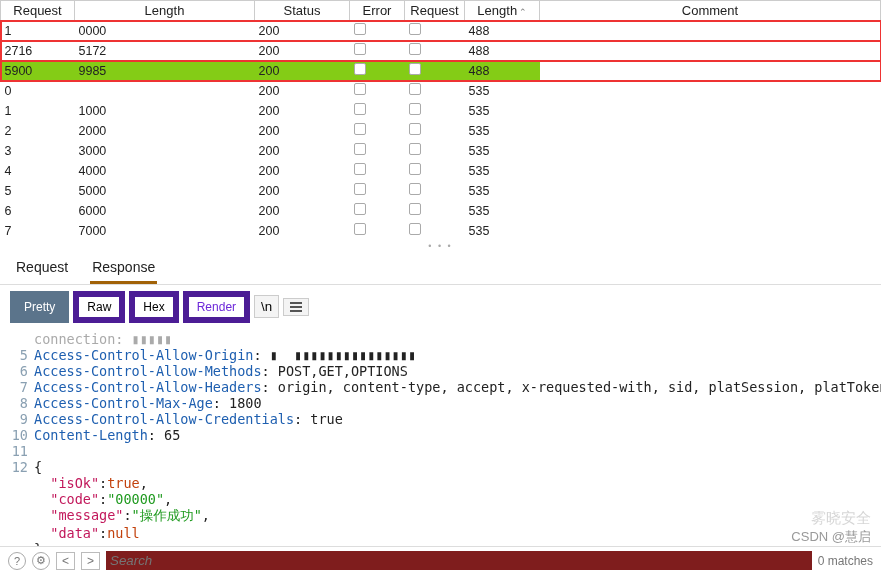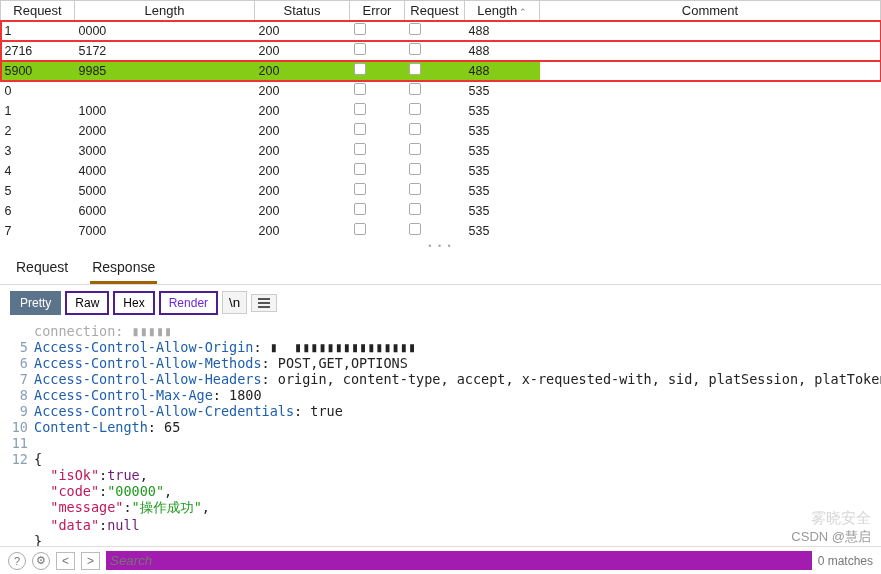--- a/index.html
+++ b/index.html
@@ -15,37 +15,37 @@
   .redbox { outline:2px solid #e33; outline-offset:-1px; }
   tr.hl { background:#84cc16; }
   tr.hl td.c-comm { background:#fff; }
   .chk { display:inline-block; width:12px; height:12px; border:1px solid #aaa; border-radius:2px; background:#fff; }
   .rows-wrap { max-height:260px; overflow:hidden; }
   .drag-handle { height:8px; text-align:center; color:#aaa; font-size:9px; letter-spacing:2px; cursor:row-resize; }
   .tabs { border-bottom:1px solid #ddd; display:flex; gap:20px; padding:6px 14px 0; font-size:14px; }
   .tab { padding:4px 2px 6px; cursor:pointer; }
   .tab.active { border-bottom:3px solid #a16207; font-weight:500; }
   .view-bar { display:flex; align-items:center; gap:4px; padding:6px 10px; }
-  .vbtn { border:2px solid #4c1d95; background:#fff; font-size:12px; padding:3px 8px; cursor:pointer; }
+  .vbtn { border:6px solid #4c1d95; background:#fff; font-size:12px; padding:3px 8px; cursor:pointer; }
   .vbtn.active { background:#5b748b; color:#fff; border-color:#5b748b; }
   .vbtn.ghost { color:#6d28d9; }
   .nbtn { border:1px solid #ccc; background:#f4f4f4; padding:3px 6px; cursor:pointer; }
   .ham { display:flex; flex-direction:column; gap:2px; width:12px; }
   .ham span{height:2px;background:#555;}
   .code { font-family:Consolas,monospace; font-size:13.5px; padding:2px 8px 8px; overflow:auto; white-space:pre; flex:1; }
   .ln { display:inline-block; width:20px; text-align:right; color:#8aa0b2; margin-right:6px; }
   .hn { color:#1e5fb0; }
   .str { color:#1f9a1f; }
   .key { color:#c2185b; }
-  .tr { color:#701a75; }
+  .tr { color:#c2410c; }
   .watermark { position:absolute; right:10px; bottom:28px; color:#999; font-size:13px; text-align:right; pointer-events:none; }
   .watermark .line1{opacity:.4;font-size:15px;}
   .footer { position:absolute; bottom:0; left:0; right:0; display:flex; align-items:center; gap:6px; padding:4px 8px; border-top:1px solid #ddd; font-size:12px; color:#777; background:#fff; }
   .circ-btn{width:18px;height:18px;border:1px solid #aaa;border-radius:50%;display:flex;align-items:center;justify-content:center;cursor:pointer;font-size:11px;}
-  .search-box{flex:1;border:none;background:#a21caf;padding:2px 4px;font-style:italic;color:#bbb;}
+  .search-box{flex:1;border:none;background:#7f1d1d;padding:2px 4px;font-style:italic;color:#bbb;}
   .arrow-btn{border:1px solid #bbb;padding:1px 5px;cursor:pointer;background:#fff;color:#777;}
 </style>
 </head>
 <body>
 
 <div class="top-pane">
   <div class="rows-wrap">
     <table class="results">
       <thead>
           <tr id="head-row">

